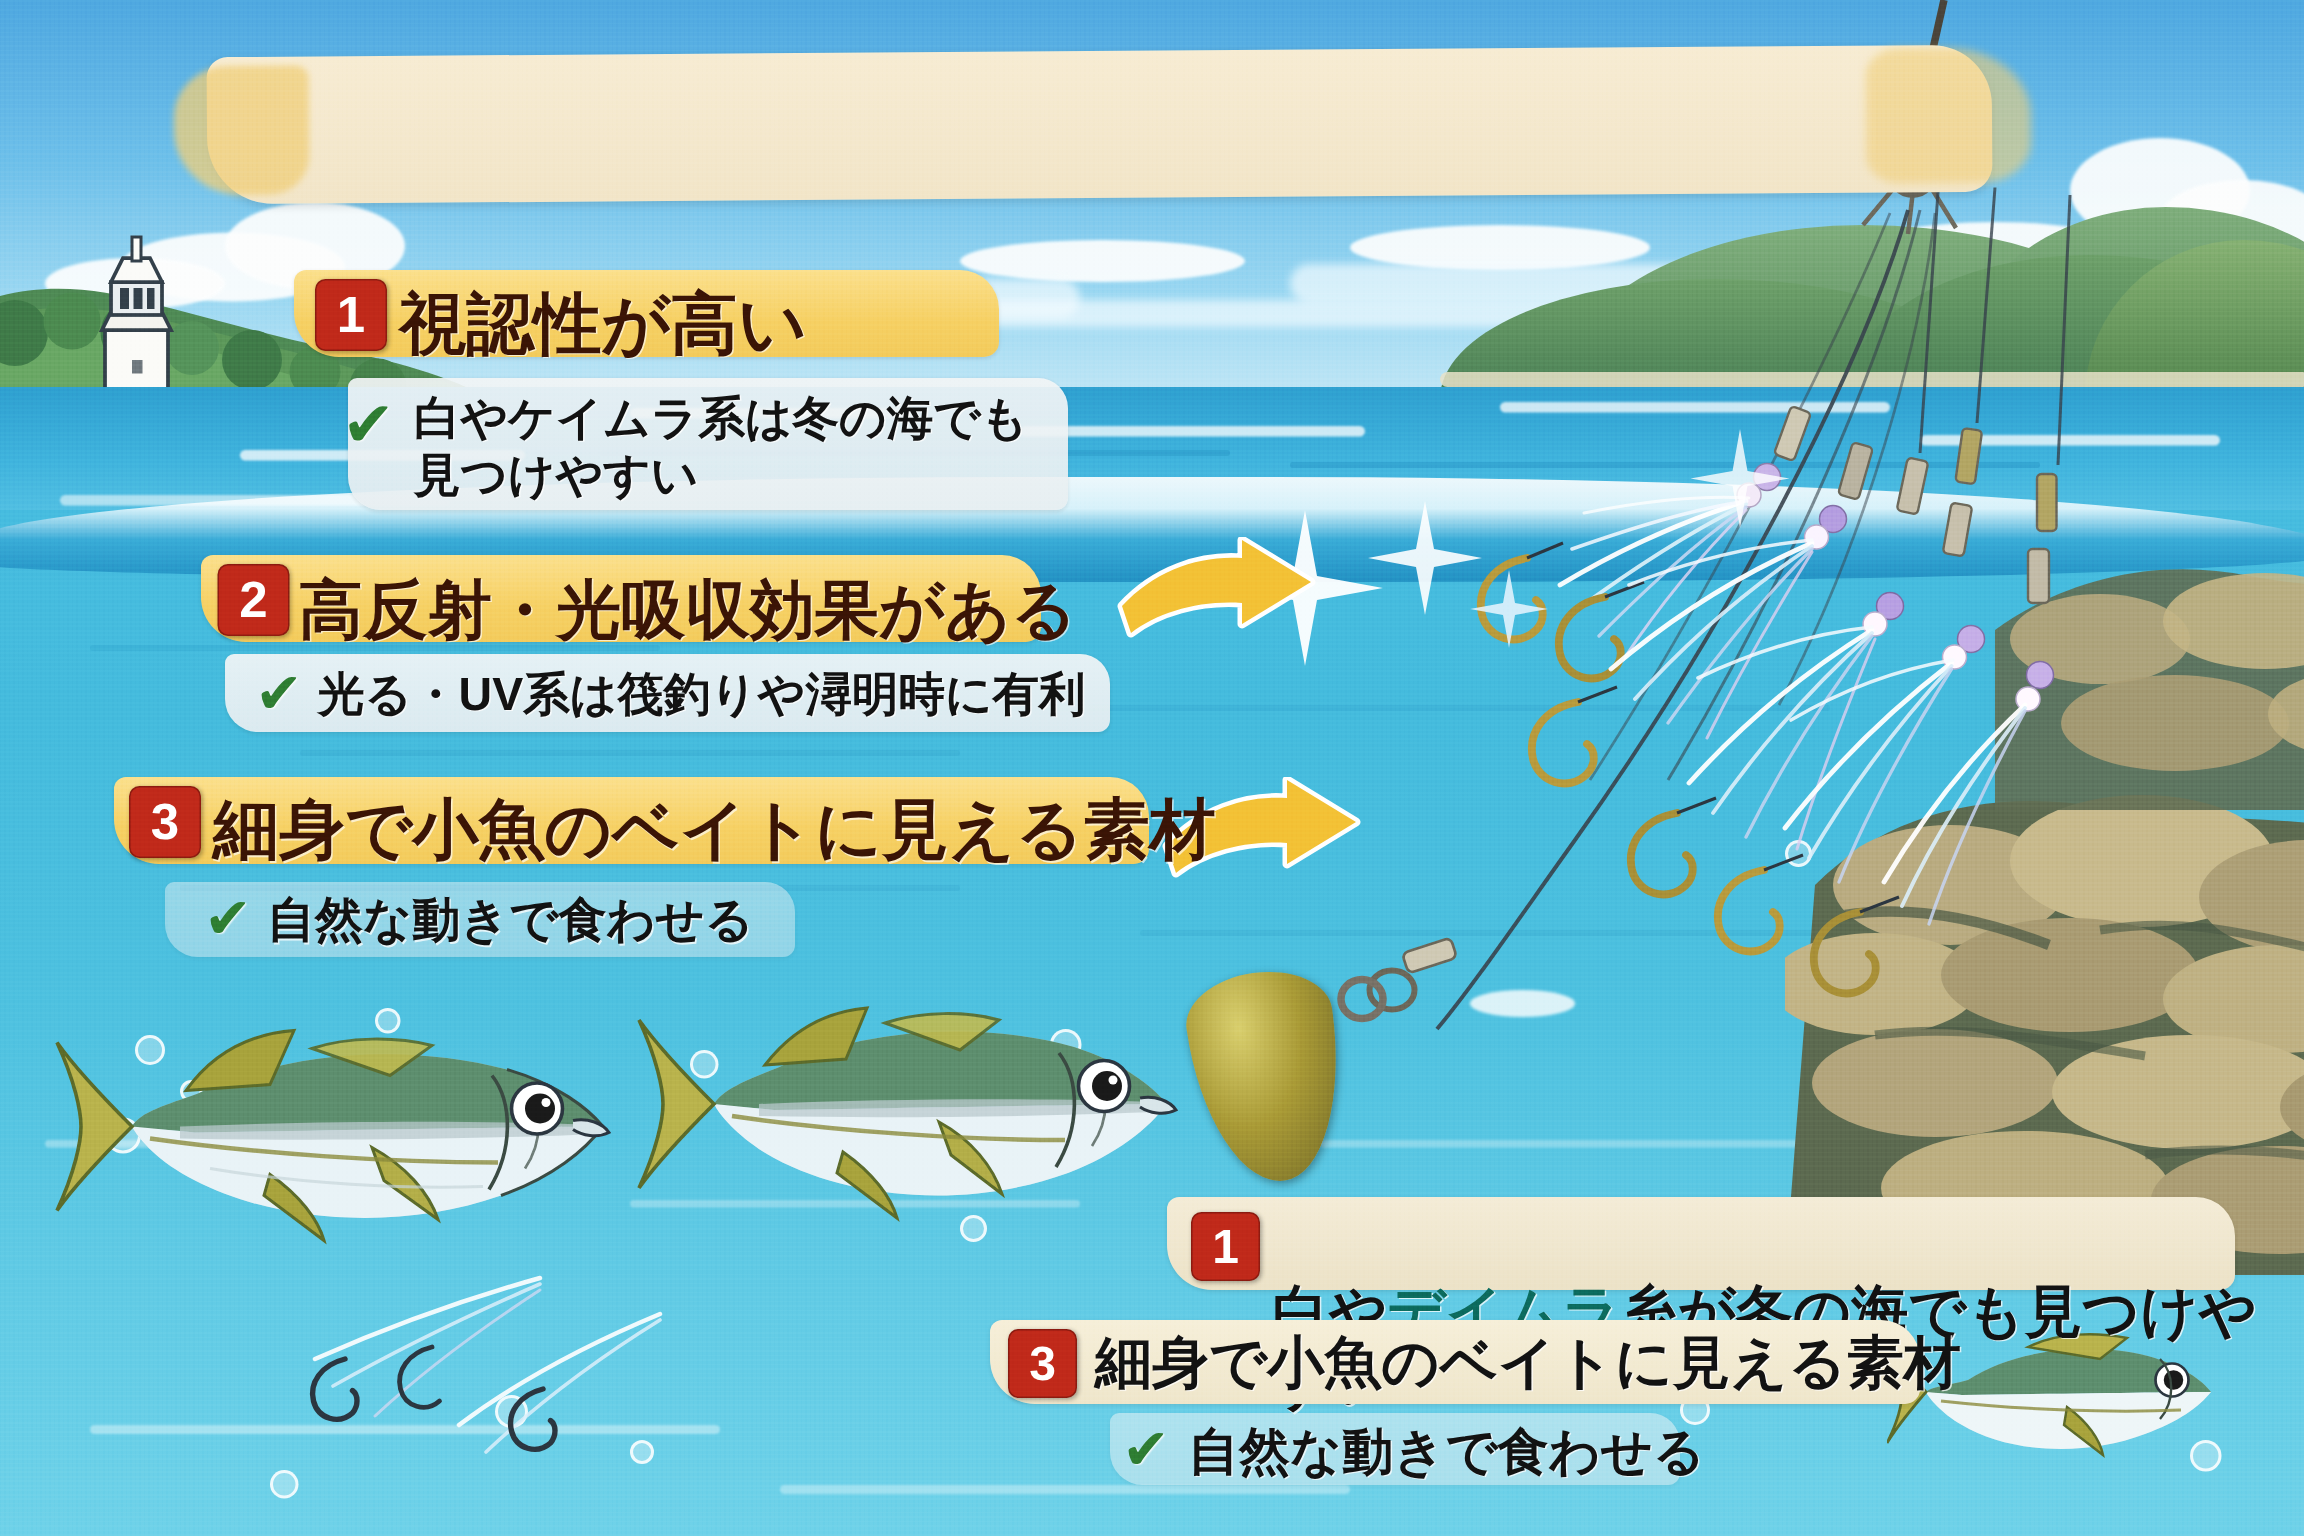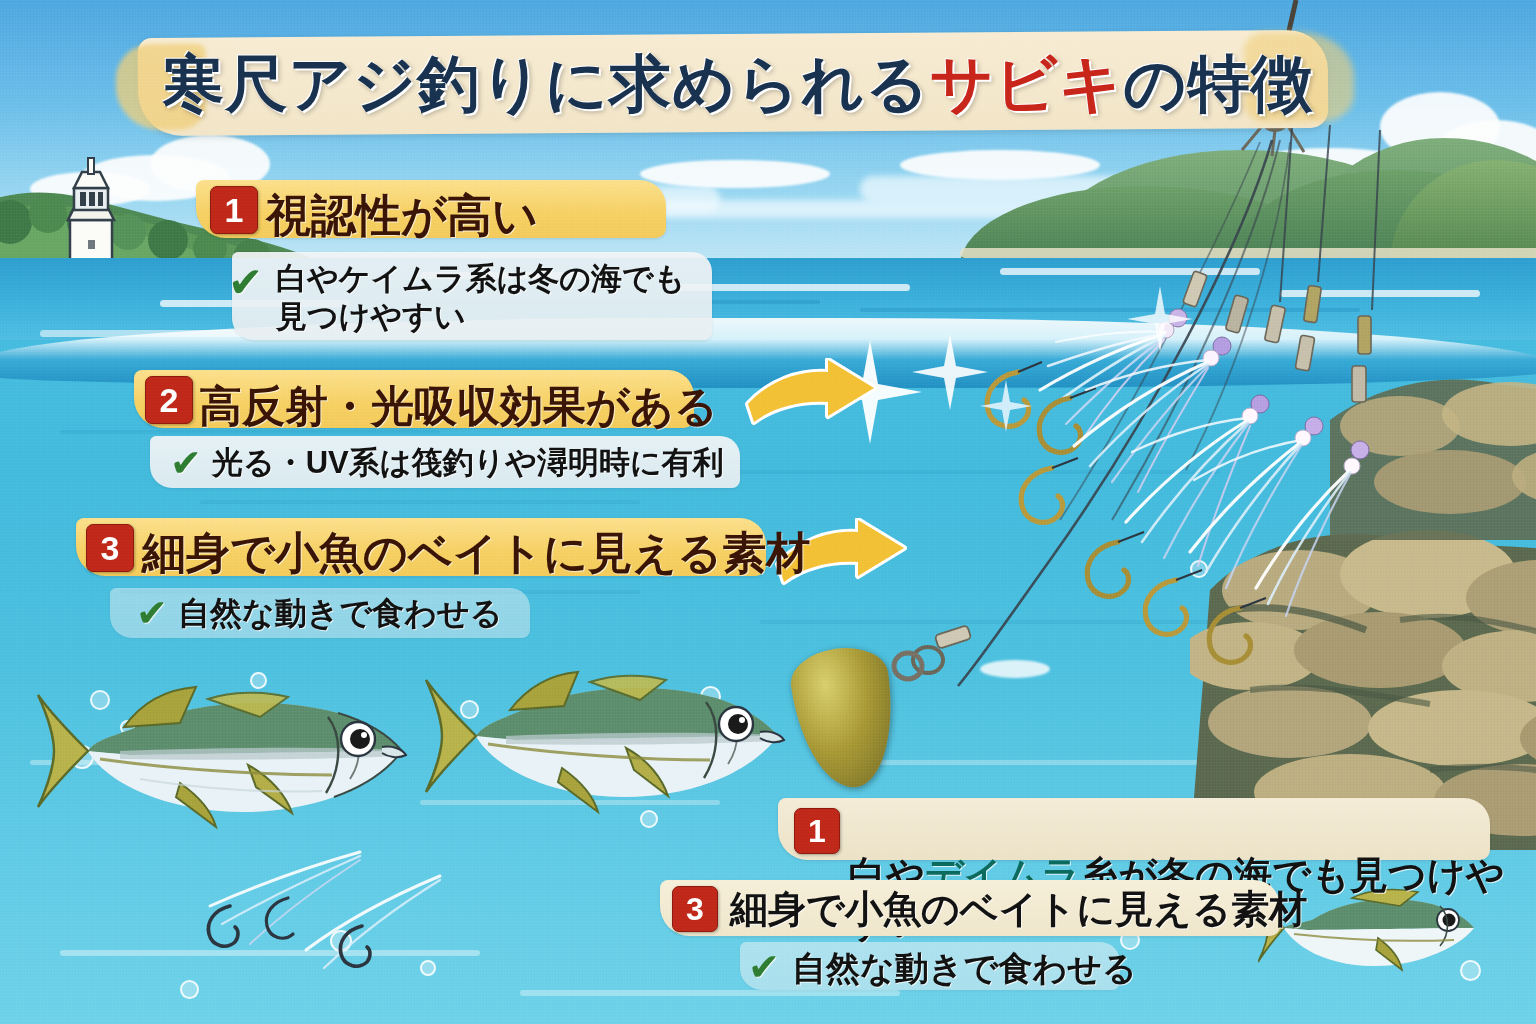--- a/index.html
+++ b/index.html
@@ -410,25 +410,20 @@
     <path d="M94,22 C114,12 140,12 160,16 L142,30 Z" fill="#b9b34c" stroke="#5c6b2a" stroke-width="1.6"></path>
     <path d="M120,62 C134,72 142,84 144,94 L118,74 Z" fill="#a8a33c" stroke="#5c6b2a" stroke-width="1.6"></path>
     <path d="M26,52 C14,38 6,28 0,20 C8,36 10,46 10,52 C10,58 8,70 0,86 C6,76 14,66 26,52 Z" fill="#b9b34c" stroke="#5c6b2a" stroke-width="1.8"></path>
     <circle cx="190" cy="44" r="11" fill="#ffffff" stroke="#2b3640" stroke-width="1.8"></circle>
     <circle cx="191" cy="44" r="6.5" fill="#1a1a1a"></circle>
     <path d="M182,30 C192,40 192,58 182,70" fill="none" stroke="#3a4a42" stroke-width="1.6"></path>
     <path d="M36,58 C90,64 150,66 196,64" stroke="#8b8b3c" stroke-width="2" fill="none" opacity=".8"></path>
   </svg>
 
   <div class="title-banner"></div>
-  <div class="title-text">
-    <span class="t-navy">寒尺アジ釣りに求められる</span>
-      <span class="t-red">サビキ</span>
-      <span class="t-navy">の特徴</span>
-  </div>
 
   <div class="hi-band" style="left:196px;top:180px;width:470px;height:58px;"></div>
   <div class="badge" style="left:210px;top:186px;width:46px;height:46px;font-size:34px;">1</div>
   <div class="head-txt" style="left:266px;top:186px;font-size:45px;">視認性が高い</div>
   <div class="hi-band sub" style="left:232px;top:252px;width:480px;height:88px;"></div>
   <div class="check" style="left:228px;top:262px;font-size:42px;">✔</div>
   <div class="sub-txt" style="left:276px;top:260px;font-size:31px;">白やケイムラ系は冬の海でも
 見つけやすい</div>
 
   <div class="hi-band" style="left:134px;top:370px;width:560px;height:58px;"></div>

